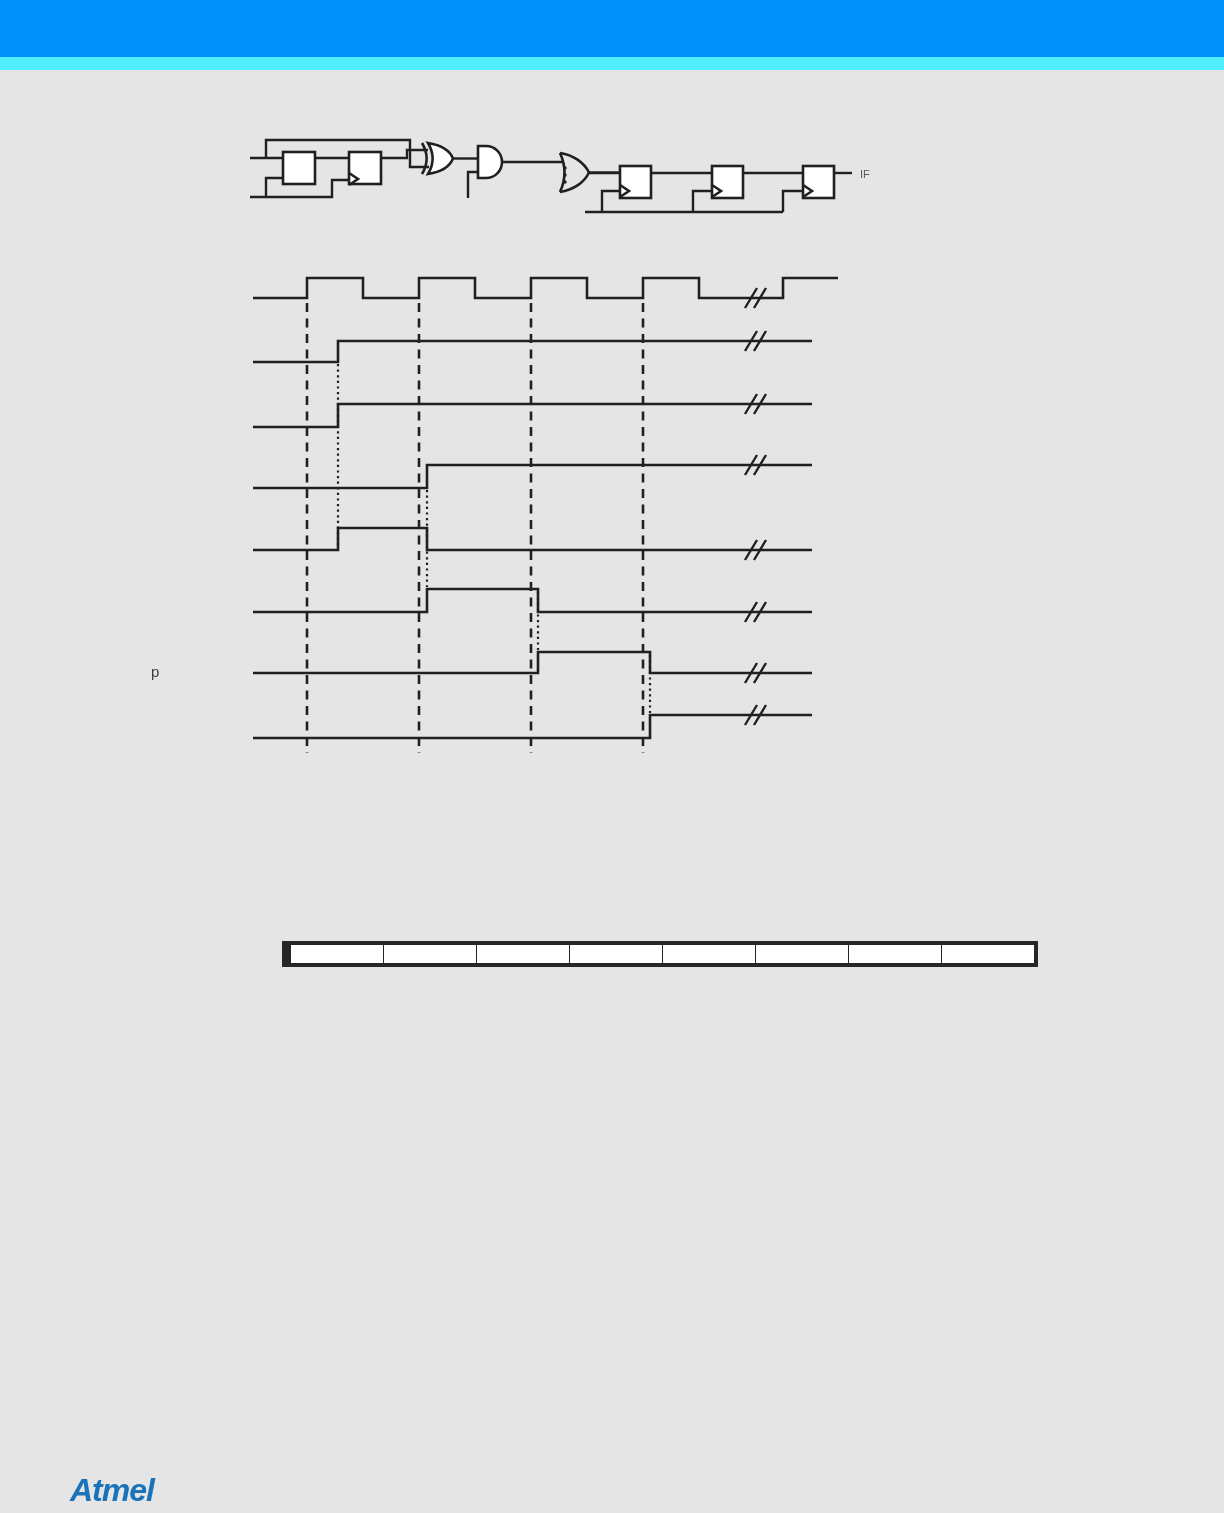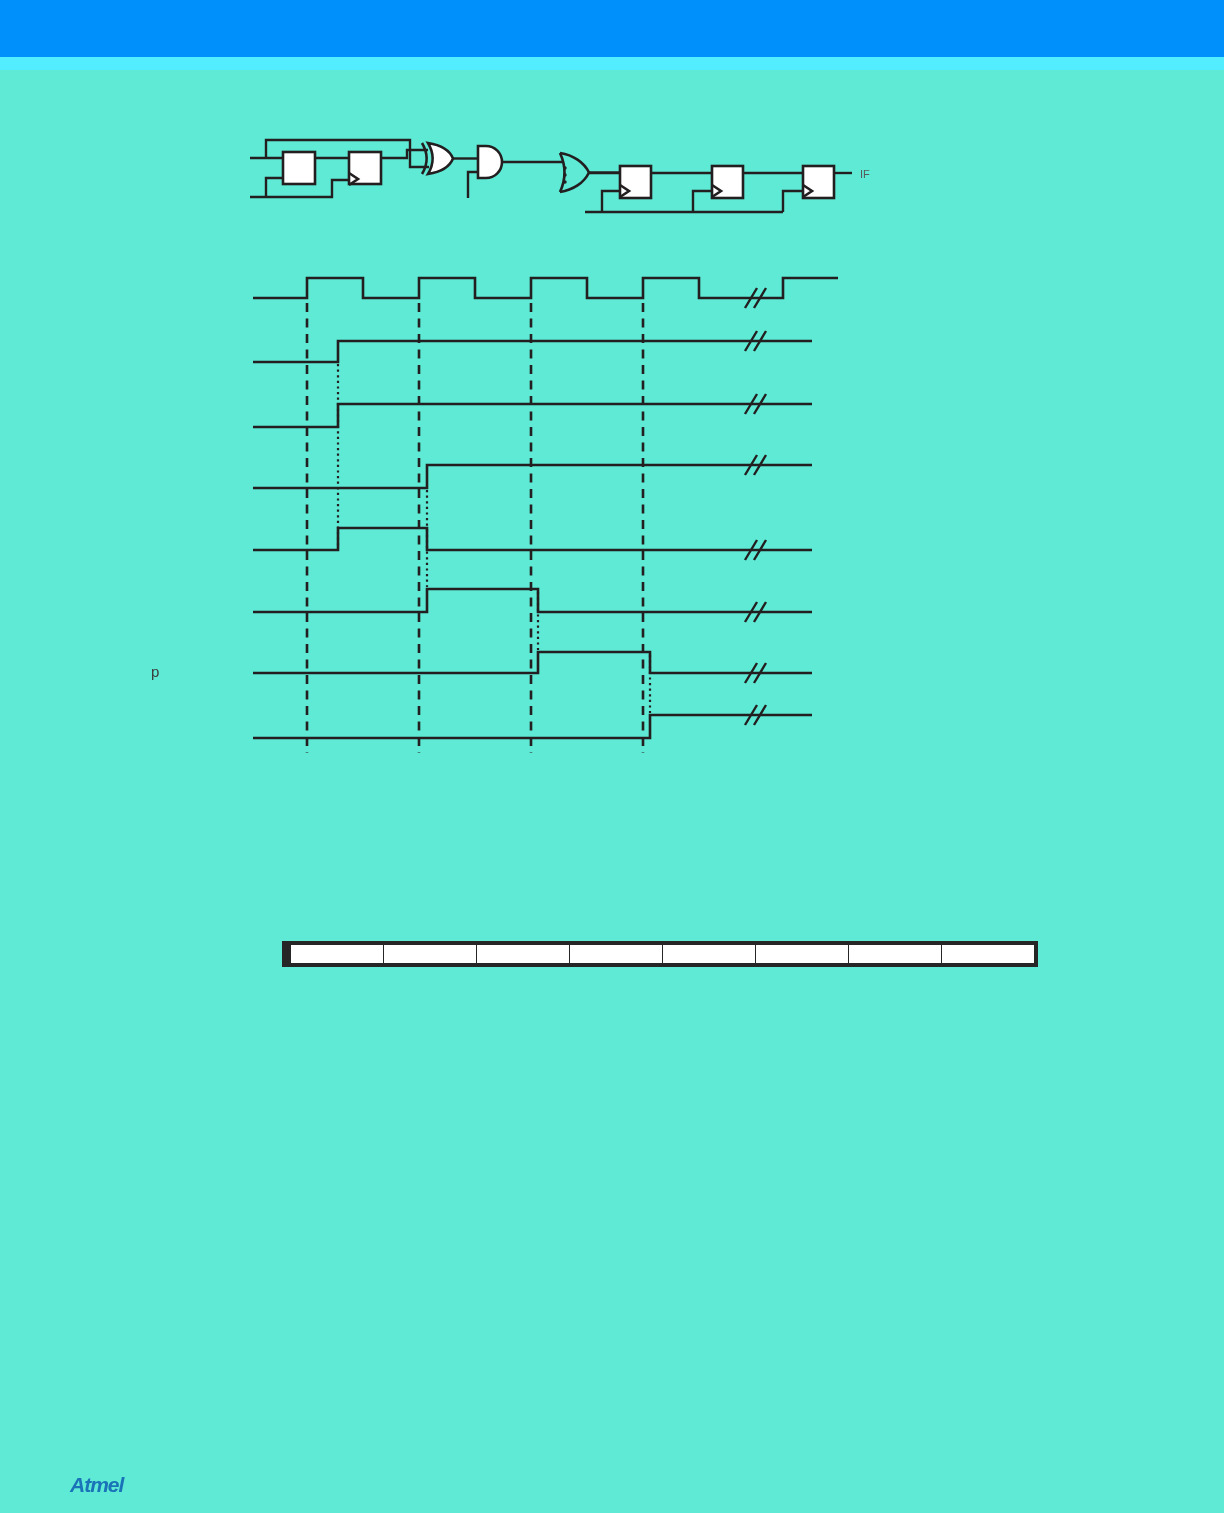--- a/index.html
+++ b/index.html
@@ -1,36 +1,36 @@
 <!DOCTYPE html>
 <html><head>
 <meta charset="utf-8">
 <style>
   html,body{margin:0;padding:0;background:#ffffff;}
   body{font-family:"Liberation Sans", sans-serif;}
-  .page{position:relative;width:1224px;height:1513px;background:#5eead4;overflow:hidden;}
+  .page{position:relative;width:1224px;height:1513px;background:#e5e5e5;overflow:hidden;}
   .header-bar{position:absolute;left:0;top:0;width:1224px;height:57px;}
   .header-strip{position:absolute;left:0;top:57px;width:1224px;height:13px;}
   .abs{position:absolute;}
   svg{display:block;overflow:visible;}
   .wave{stroke:#231f20;stroke-width:2.6;fill:none;stroke-linejoin:miter;stroke-linecap:butt;}
   .thin{stroke:#231f20;stroke-width:2.4;fill:none;}
   .dashl{stroke:#231f20;stroke-width:2.6;fill:none;stroke-dasharray:9 6.5;}
   .dotl{stroke:#231f20;stroke-width:2.2;fill:none;stroke-dasharray:2.2 3.4;}
   .gate{stroke:#231f20;stroke-width:2.6;fill:#ffffff;stroke-linejoin:miter;}
   .gateline{stroke:#231f20;stroke-width:2.6;fill:none;}
   .ffbox{stroke:#231f20;stroke-width:2.6;fill:#ffffff;}
   .dot{fill:#231f20;stroke:none;}
   .reg-table{position:absolute;left:282px;top:941px;width:756px;height:26px;
      border:4px solid #262626;border-left:9px solid #262626;box-sizing:border-box;
      display:flex;background:#ffffff;}
   .reg-cell{flex:1 1 0;border-right:1.5px solid #262626;}
   .reg-cell:last-child{border-right:none;}
   .logo{position:absolute;left:70px;top:1474px;font-style:italic;font-weight:700;
-     font-size:21px;letter-spacing:-1px;line-height:1;}
+     font-size:32px;letter-spacing:-1px;line-height:1;}
 </style>
 </head>
 <body>
 
 <div class="page">
 
   <div class="header-bar" style="background:#0090fb;"></div>
   <div class="header-strip" style="background:#52edfe;"></div>
 
   <svg class="abs" style="left:240px;top:105px;" width="660" height="130" viewBox="240 105 660 130">

